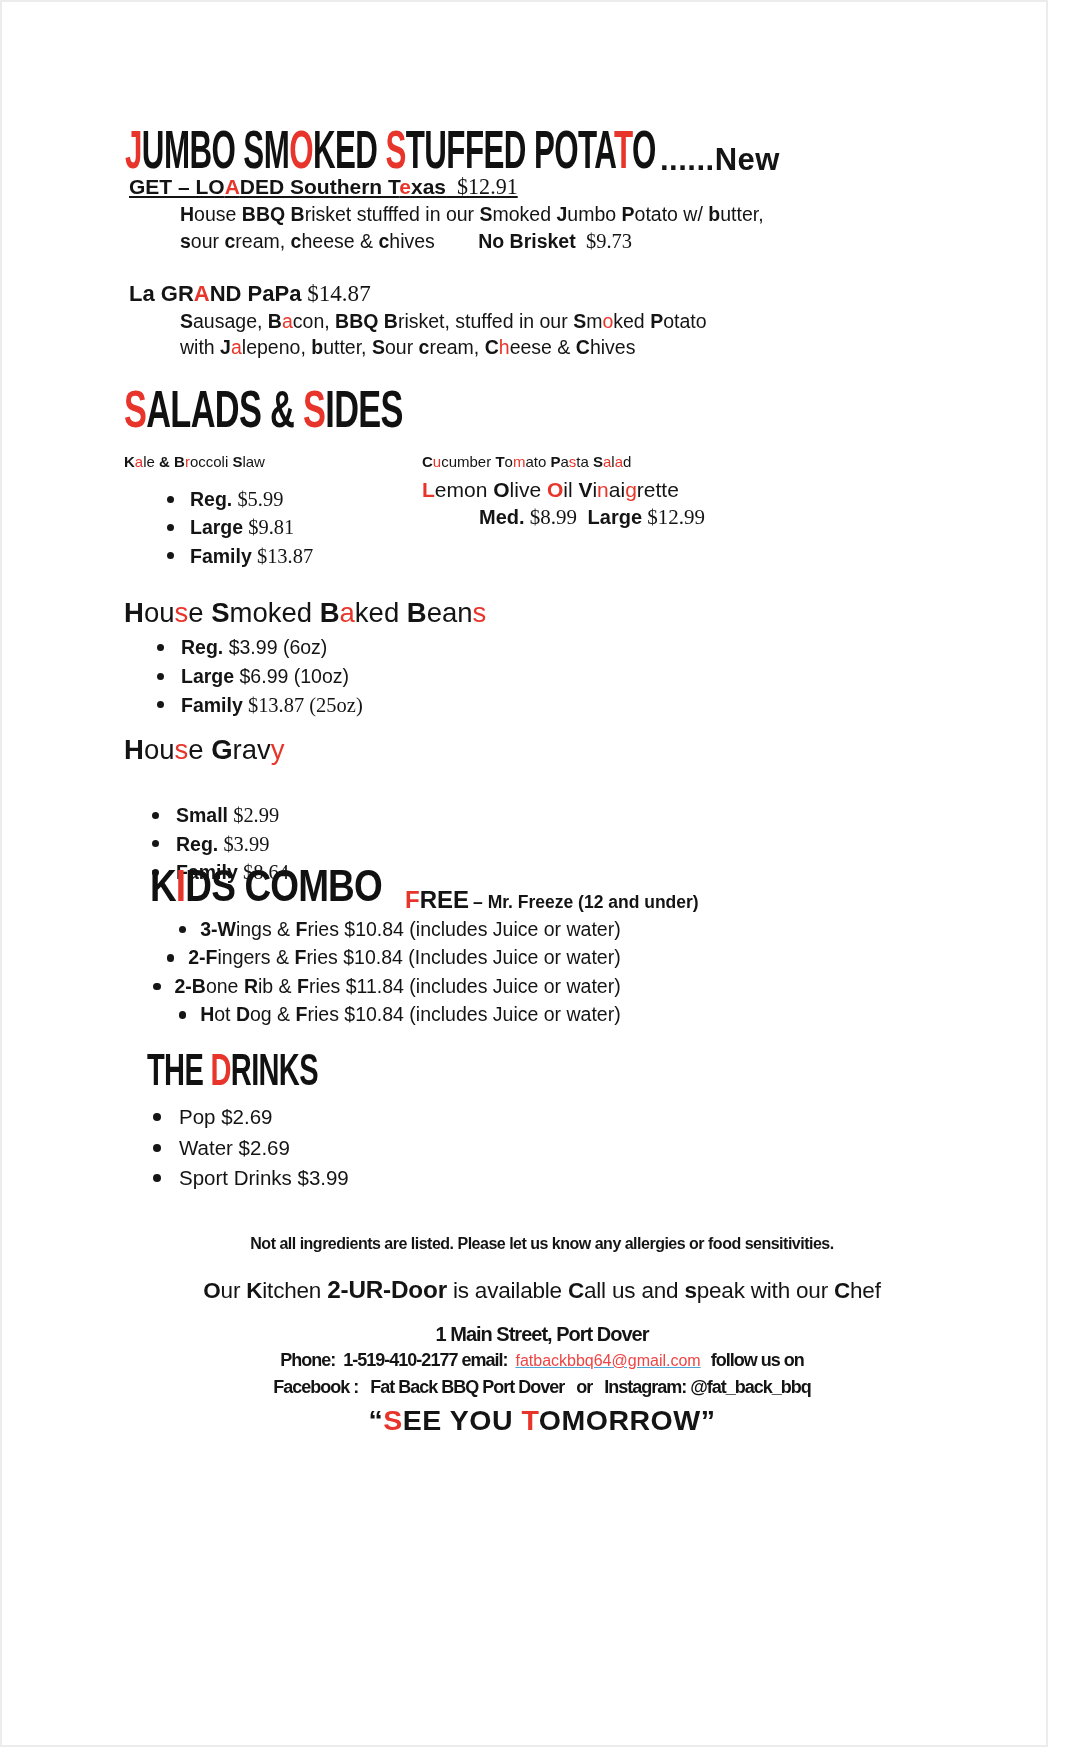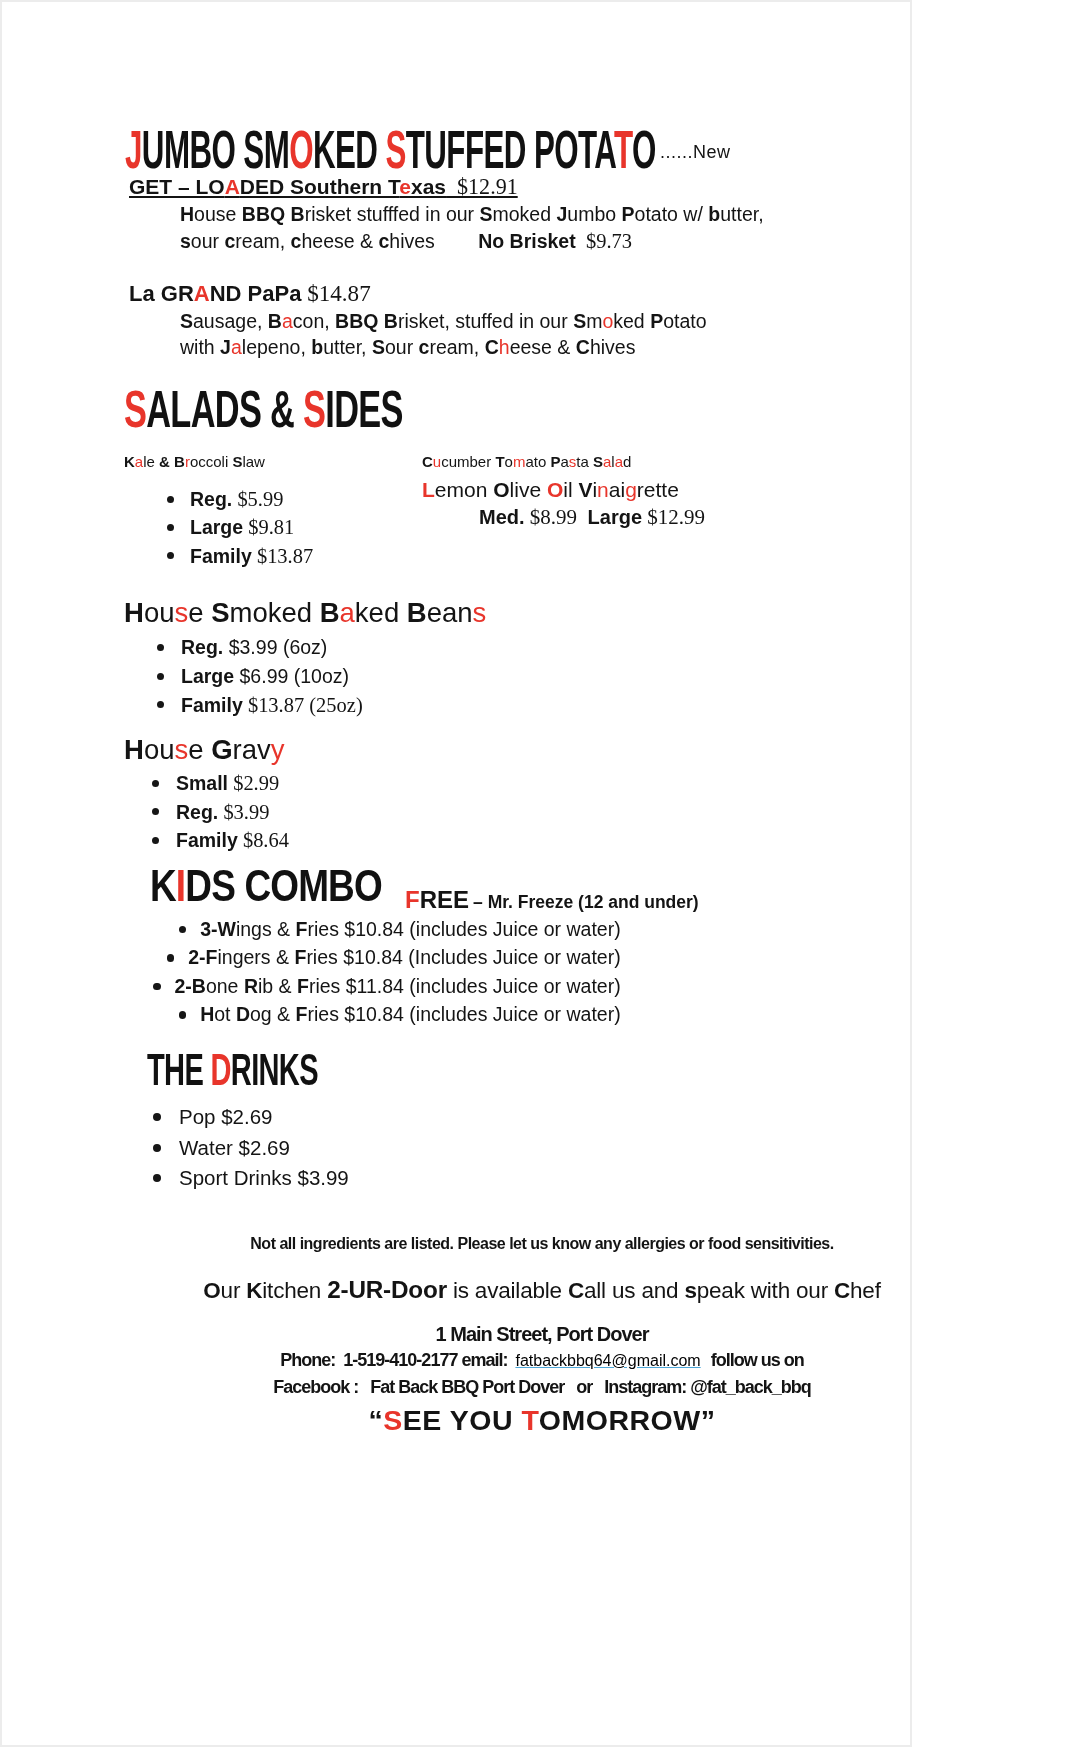--- a/index.html
+++ b/index.html
@@ -1,18 +1,18 @@
 <!DOCTYPE html>
 <html><head>
 <meta charset="utf-8">
 <style>
   html,body{margin:0;padding:0;background:#ffffff;}
   .page{
     position:relative;
-    width:912px;
+    width:1048px;
     height:1747px;
     background:#ffffff;
     border:2px solid #ececec;
     box-sizing:border-box;
     font-family:"Liberation Sans",sans-serif;
     color:#141414;
     overflow:hidden;
   }
   .abs{position:absolute;}
   .rich{white-space:pre-wrap;line-height:1.2;}
@@ -24,21 +24,21 @@
   .blg{font-weight:700;font-size:1.08em;}
   
   .impact{
     font-weight:700;line-height:1;white-space:nowrap;display:inline-block;
     transform-origin:left top;letter-spacing:-1px;color:#111;
   }
   .h-title{font-size:54px;transform:scaleX(0.58);}
   .h-salads{font-size:52px;transform:scaleX(0.66);}
   .h-kids{font-size:44px;transform:scaleX(0.84);}
   .h-drinks{font-size:44px;transform:scaleX(0.66);}
-  .new-tag{font-weight:400;font-size:18px;letter-spacing:0.5px;}
+  .new-tag{font-weight:700;font-size:31px;letter-spacing:0.5px;}
   .item-name{font-size:21px;}
   .item-name-lg{font-size:22px;}
   .desc{font-size:19.5px;line-height:1.32;}
   .col-title{font-size:15px;}
   .sub-title{font-size:21px;}
   .side-title{font-size:27.5px;}
   .bullet-row{display:flex;align-items:center;font-size:19.5px;}
   .dot{width:7px;height:7px;border-radius:50%;background:#161616;flex:0 0 auto;}
   .slaw-list .bullet-row{height:28.4px;}
   .slaw-list .dot{margin-right:16px;}
@@ -54,21 +54,21 @@
   .free-word{font-size:24px;font-weight:700;margin-top:8px;}
   .free-note{font-size:17.5px;font-weight:700;margin-left:4px;}
   .center-wrap{left:0;width:1080px;text-align:center;}
   .allergy{font-size:16px;font-weight:700;letter-spacing:-0.5px;}
   .kitchen{font-size:22.5px;letter-spacing:-0.2px;}
   .cond{font-weight:700;font-size:18px;letter-spacing:-1px;white-space:pre-wrap;}
   .addr{font-size:20px;}
   .phone-row{display:flex;justify-content:center;align-items:baseline;}
   .email-link{
     font-size:16px;font-weight:400;letter-spacing:0;
-    color:#000000;text-decoration:underline;text-decoration-color:#4da6d8;
+    color:#ef4444;text-decoration:underline;text-decoration-color:#4da6d8;
     margin:0 10px 0 8px;cursor:pointer;
   }
   .closing{font-size:28.5px;font-weight:700;letter-spacing:0.5px;}
   .pasta-col{width:340px;}
   .pasta-sub{margin-top:6px;}
   .pasta-sizes{text-align:center;margin-top:3px;}
 </style>
 </head>
 <body>
 
@@ -123,21 +123,21 @@
         <span class="dot"></span>
         <span class="rich"><span class="b">Large</span><span> $6.99 (10oz)</span></span>
       </div>
     <div class="bullet-row">
         <span class="dot"></span>
         <span class="rich"><span class="b">Family</span><span class="serif"> $13.87 (25oz)</span></span>
       </div>
   </div>
 
   <div class="abs side-title rich" style="left:122px;top:731px;"><span class="b">H</span><span>ou</span><span class="r">s</span><span>e </span><span class="b">G</span><span>rav</span><span class="r">y</span></div>
-  <div class="abs gravy-list" style="left:150px;top:767px;text-align:center;">
+  <div class="abs gravy-list" style="left:150px;top:799px;text-align:center;">
     <div class="bullet-row">
         <span class="dot"></span>
         <span class="rich"><span class="b">Small</span><span class="serif"> $2.99</span></span>
       </div>
     <div class="bullet-row">
         <span class="dot"></span>
         <span class="rich"><span class="b">Reg.</span><span class="serif"> $3.99</span></span>
       </div>
     <div class="bullet-row">
         <span class="dot"></span>

